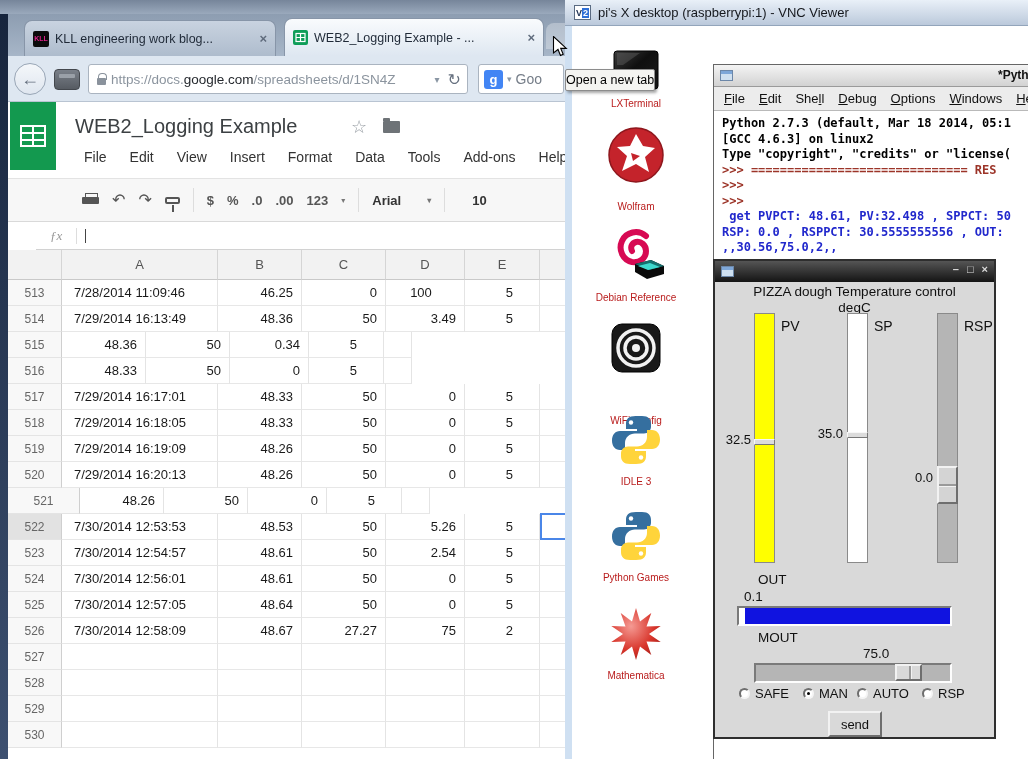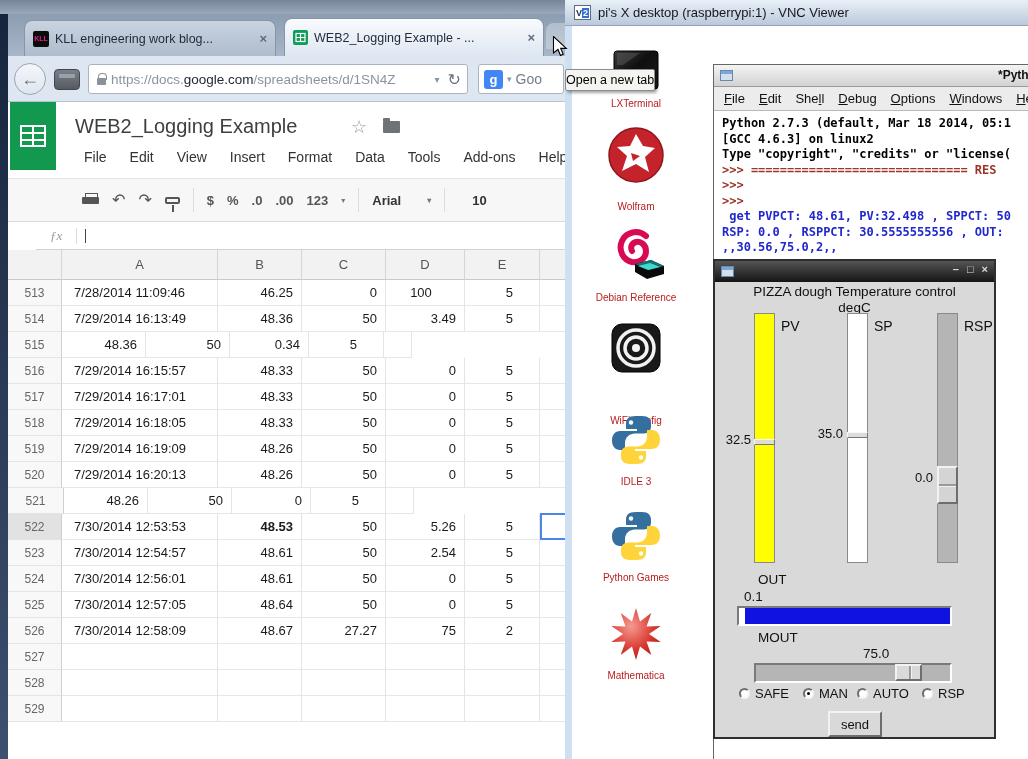--- a/index.html
+++ b/index.html
@@ -264,21 +264,20 @@
             <div class="sheet-row">
               <div class="row-num" style="width: 54px;">515</div>
               <div class="cell col-b" style="width: 84px;">48.36</div>
               <div class="cell col-c" style="width: 84px;">50</div>
               <div class="cell col-d" style="width: 79px;">0.34</div>
               <div class="cell col-e" style="width: 75px;">5</div>
               <div class="cell col-f" style="width: 28px;"></div>
             </div>
             <div class="sheet-row">
               <div class="row-num" style="width: 54px;">516</div>
-              <div class="cell col-a" style="width: 156px;">7/29/2014 16:15:57</div>
               <div class="cell col-b" style="width: 84px;">48.33</div>
               <div class="cell col-c" style="width: 84px;">50</div>
               <div class="cell col-d" style="width: 79px;">0</div>
               <div class="cell col-e" style="width: 75px;">5</div>
               <div class="cell col-f" style="width: 28px;"></div>
             </div>
             <div class="sheet-row">
               <div class="row-num" style="width: 54px;">517</div>
               <div class="cell col-a" style="width: 156px;">7/29/2014 16:17:01</div>
               <div class="cell col-b" style="width: 84px;">48.33</div>
@@ -308,31 +307,31 @@
             <div class="sheet-row">
               <div class="row-num" style="width: 54px;">520</div>
               <div class="cell col-a" style="width: 156px;">7/29/2014 16:20:13</div>
               <div class="cell col-b" style="width: 84px;">48.26</div>
               <div class="cell col-c" style="width: 84px;">50</div>
               <div class="cell col-d" style="width: 79px;">0</div>
               <div class="cell col-e" style="width: 75px;">5</div>
               <div class="cell col-f" style="width: 28px;"></div>
             </div>
             <div class="sheet-row">
-              <div class="row-num" style="width: 56px;">521</div>
+              <div class="row-num" style="width: 72px;">521</div>
               <div class="cell col-b" style="width: 84px;">48.26</div>
               <div class="cell col-c" style="width: 84px;">50</div>
               <div class="cell col-d" style="width: 79px;">0</div>
               <div class="cell col-e" style="width: 75px;">5</div>
               <div class="cell col-f" style="width: 28px;"></div>
             </div>
             <div class="sheet-row">
               <div class="row-num hl" style="width: 54px;">522</div>
               <div class="cell col-a" style="width: 156px;">7/30/2014 12:53:53</div>
-              <div class="cell col-b" style="width: 84px; font-weight: bold;">48.53</div>
+              <div class="cell col-b" style="width: 84px;">48.53</div>
               <div class="cell col-c" style="width: 84px;">50</div>
               <div class="cell col-d" style="width: 79px;">5.26</div>
               <div class="cell col-e" style="width: 75px;">5</div>
               <div class="cell col-f" style="width: 28px;"></div>
             </div>
             <div class="sheet-row">
               <div class="row-num" style="width: 54px;">523</div>
               <div class="cell col-a" style="width: 156px;">7/30/2014 12:54:57</div>
               <div class="cell col-b" style="width: 84px;">48.61</div>
               <div class="cell col-c" style="width: 84px;">50</div>
@@ -380,20 +379,29 @@
               <div class="row-num" style="width: 54px;">528</div>
               <div class="cell col-a" style="width: 156px;"></div>
               <div class="cell col-b" style="width: 84px;"></div>
               <div class="cell col-c" style="width: 84px;"></div>
               <div class="cell col-d" style="width: 79px;"></div>
               <div class="cell col-e" style="width: 75px;"></div>
               <div class="cell col-f" style="width: 28px;"></div>
             </div>
             <div class="sheet-row">
               <div class="row-num" style="width: 54px;">529</div>
+              <div class="cell col-a" style="width: 156px;"></div>
+              <div class="cell col-b" style="width: 84px;"></div>
+              <div class="cell col-c" style="width: 84px;"></div>
+              <div class="cell col-d" style="width: 79px;"></div>
+              <div class="cell col-e" style="width: 75px;"></div>
+              <div class="cell col-f" style="width: 28px;"></div>
+            </div>
+            <div class="sheet-row">
+              <div class="row-num" style="width: 54px;">530</div>
               <div class="cell col-a" style="width: 156px;"></div>
               <div class="cell col-b" style="width: 84px;"></div>
               <div class="cell col-c" style="width: 84px;"></div>
               <div class="cell col-d" style="width: 79px;"></div>
               <div class="cell col-e" style="width: 75px;"></div>
               <div class="cell col-f" style="width: 28px;"></div>
             </div>
           </div>
         <div id="selection-box"></div>
 

